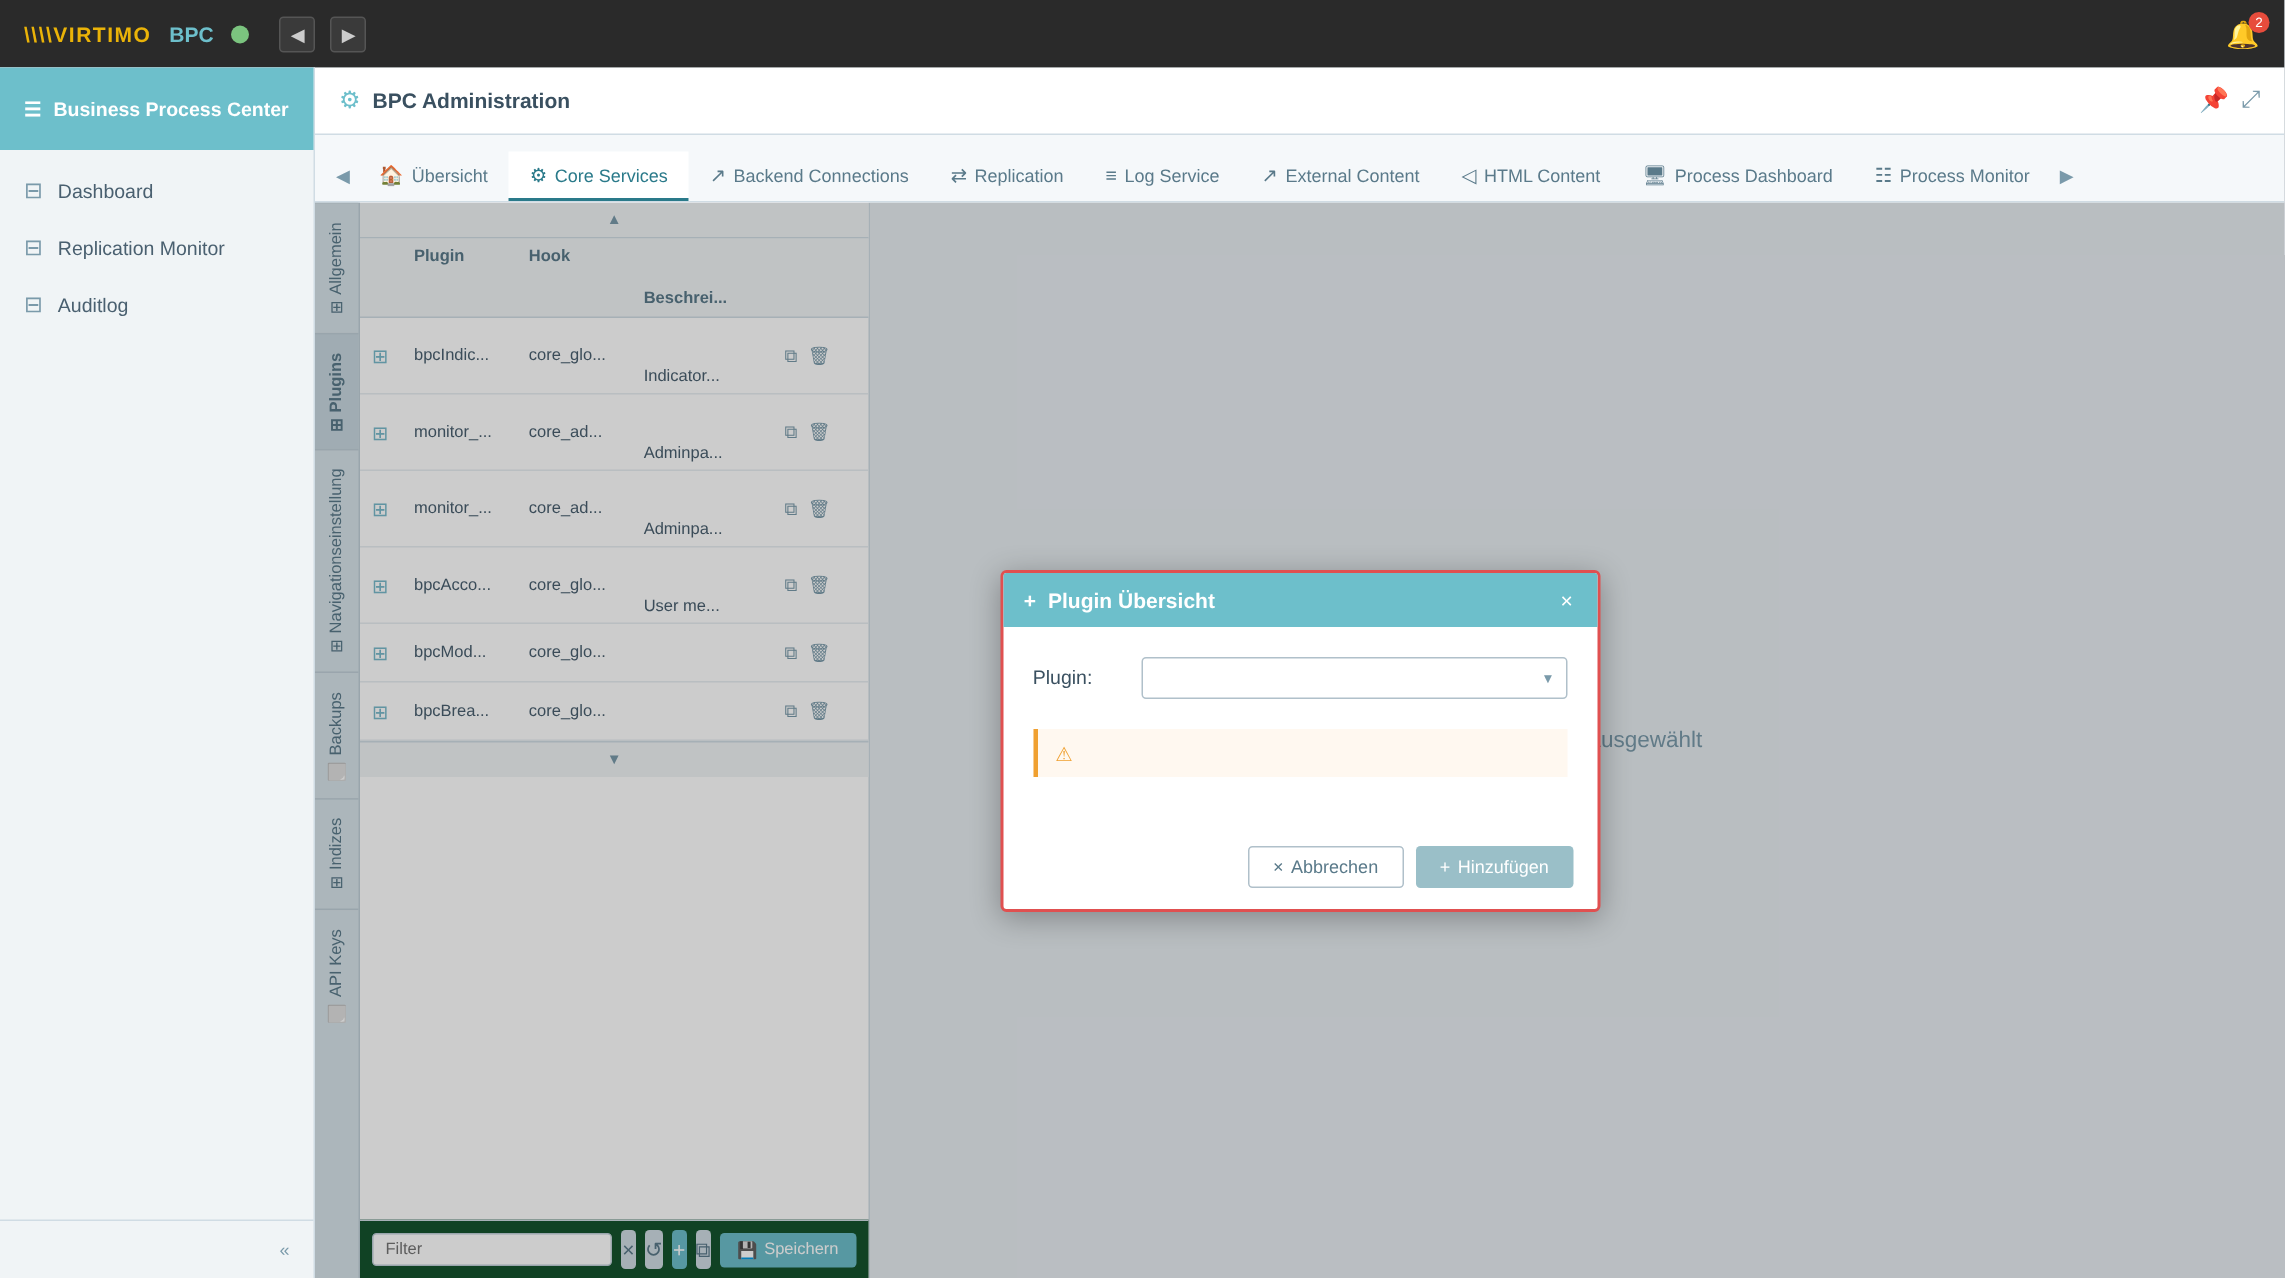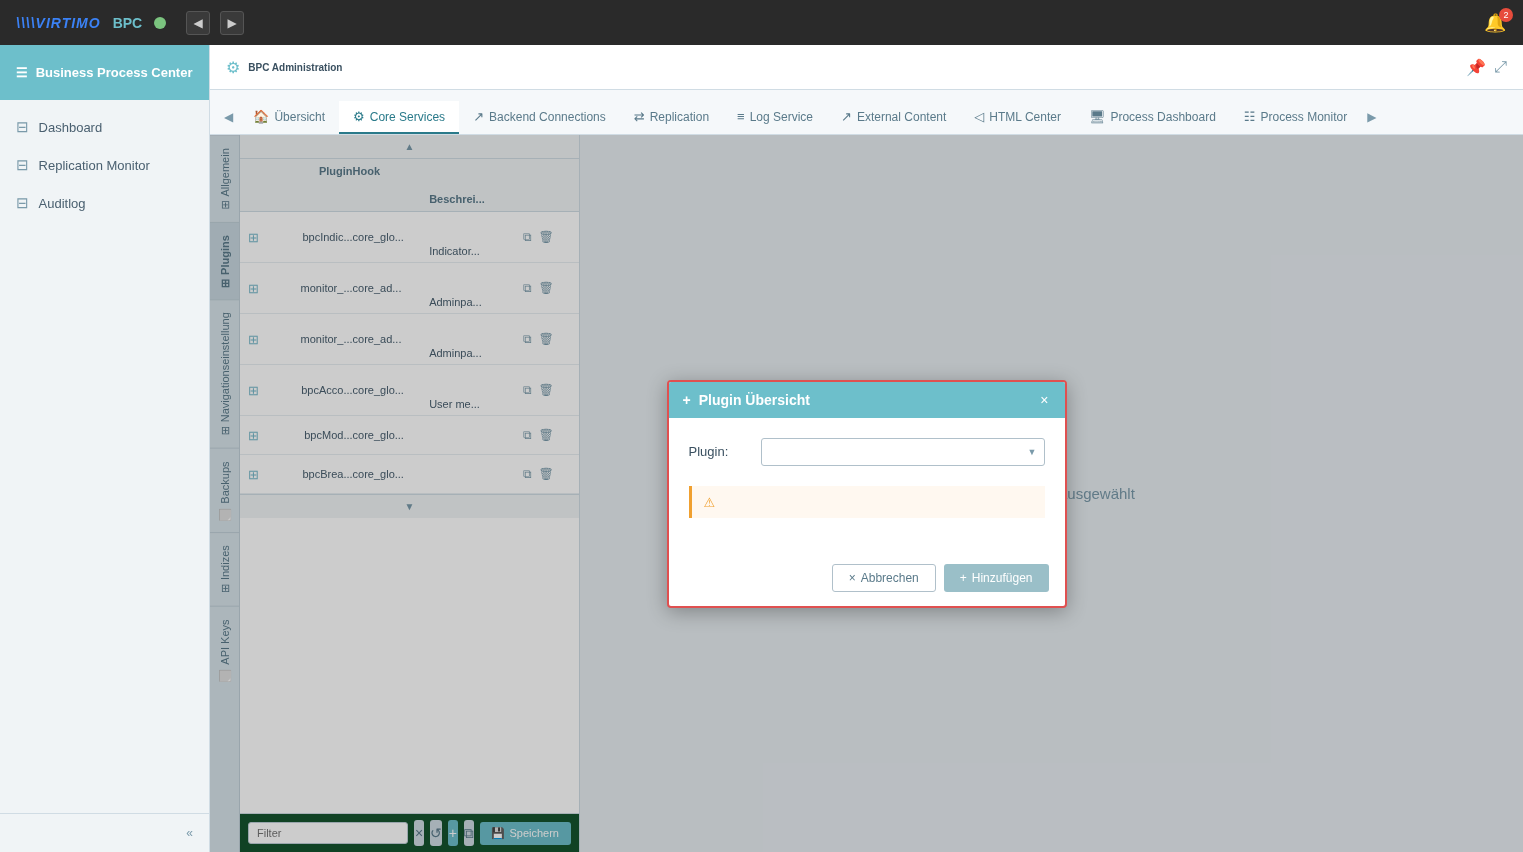--- a/index.html
+++ b/index.html
@@ -8,25 +8,24 @@
     
     .topbar {
       height: 45px;
       background: #2a2a2a;
       display: flex;
       align-items: center;
       padding: 0 16px;
       gap: 12px;
     }
     .topbar-logo {
-      color: #3b82f6;
+      color: #eab308;
       font-size: 14px;
       font-weight: bold;
       letter-spacing: 1px;
-      font-style: italic;
     }
     .topbar-bpc {
       color: #6dbfcb;
       font-size: 14px;
       font-weight: bold;
     }
     .topbar-dot {
       width: 12px; height: 12px;
       border-radius: 50%;
       background: #7bc47f;
@@ -138,21 +137,21 @@
     .admin-header {
       height: 45px;
       background: white;
       border-bottom: 1px solid #d0dce4;
       display: flex;
       align-items: center;
       padding: 0 16px;
       gap: 8px;
     }
     .admin-title {
-      font-size: 10px;
+      font-size: 14px;
       color: #3a5060;
       font-weight: bold;
       display: flex;
       align-items: center;
       gap: 6px;
     }
     .admin-header-right {
       margin-left: auto;
       display: flex;
       gap: 8px;
@@ -246,21 +245,21 @@
     .table-header {
       display: flex;
       background: #f0f4f6;
       border-bottom: 1px solid #d0dce4;
       padding: 6px 8px;
       font-size: 11px;
       color: #5a7a8a;
       font-weight: bold;
     }
     .col-icon { width: 28px; }
-    .col-plugin { flex: 1; text-align: right; }
+    .col-plugin { flex: 1; }
     .col-hook { flex: 1; }
     .col-desc { flex: 1.2; margin-top: 28px; }
     .col-actions { width: 50px; }
 
     .table-row {
       display: flex;
       align-items: center;
       padding: 5px 8px;
       border-bottom: 1px solid #e8eef2;
       font-size: 11px;
@@ -562,21 +561,21 @@
       <div class="tab">
         <span class="tab-icon">≡</span>
         <span>Log Service</span>
       </div>
       <div class="tab">
         <span class="tab-icon">↗</span>
         <span>External Content</span>
       </div>
       <div class="tab">
         <span class="tab-icon">◁</span>
-        <span>HTML Center</span>
+        <span>HTML Content</span>
       </div>
       <div class="tab">
         <span class="tab-icon">🖥</span>
         <span>Process Dashboard</span>
       </div>
       <div class="tab">
         <span class="tab-icon">☷</span>
         <span>Process Monitor</span>
       </div>
       <div class="tab" style="padding:8px 6px;font-size:12px;color:#7a9aaa;">▶</div>

